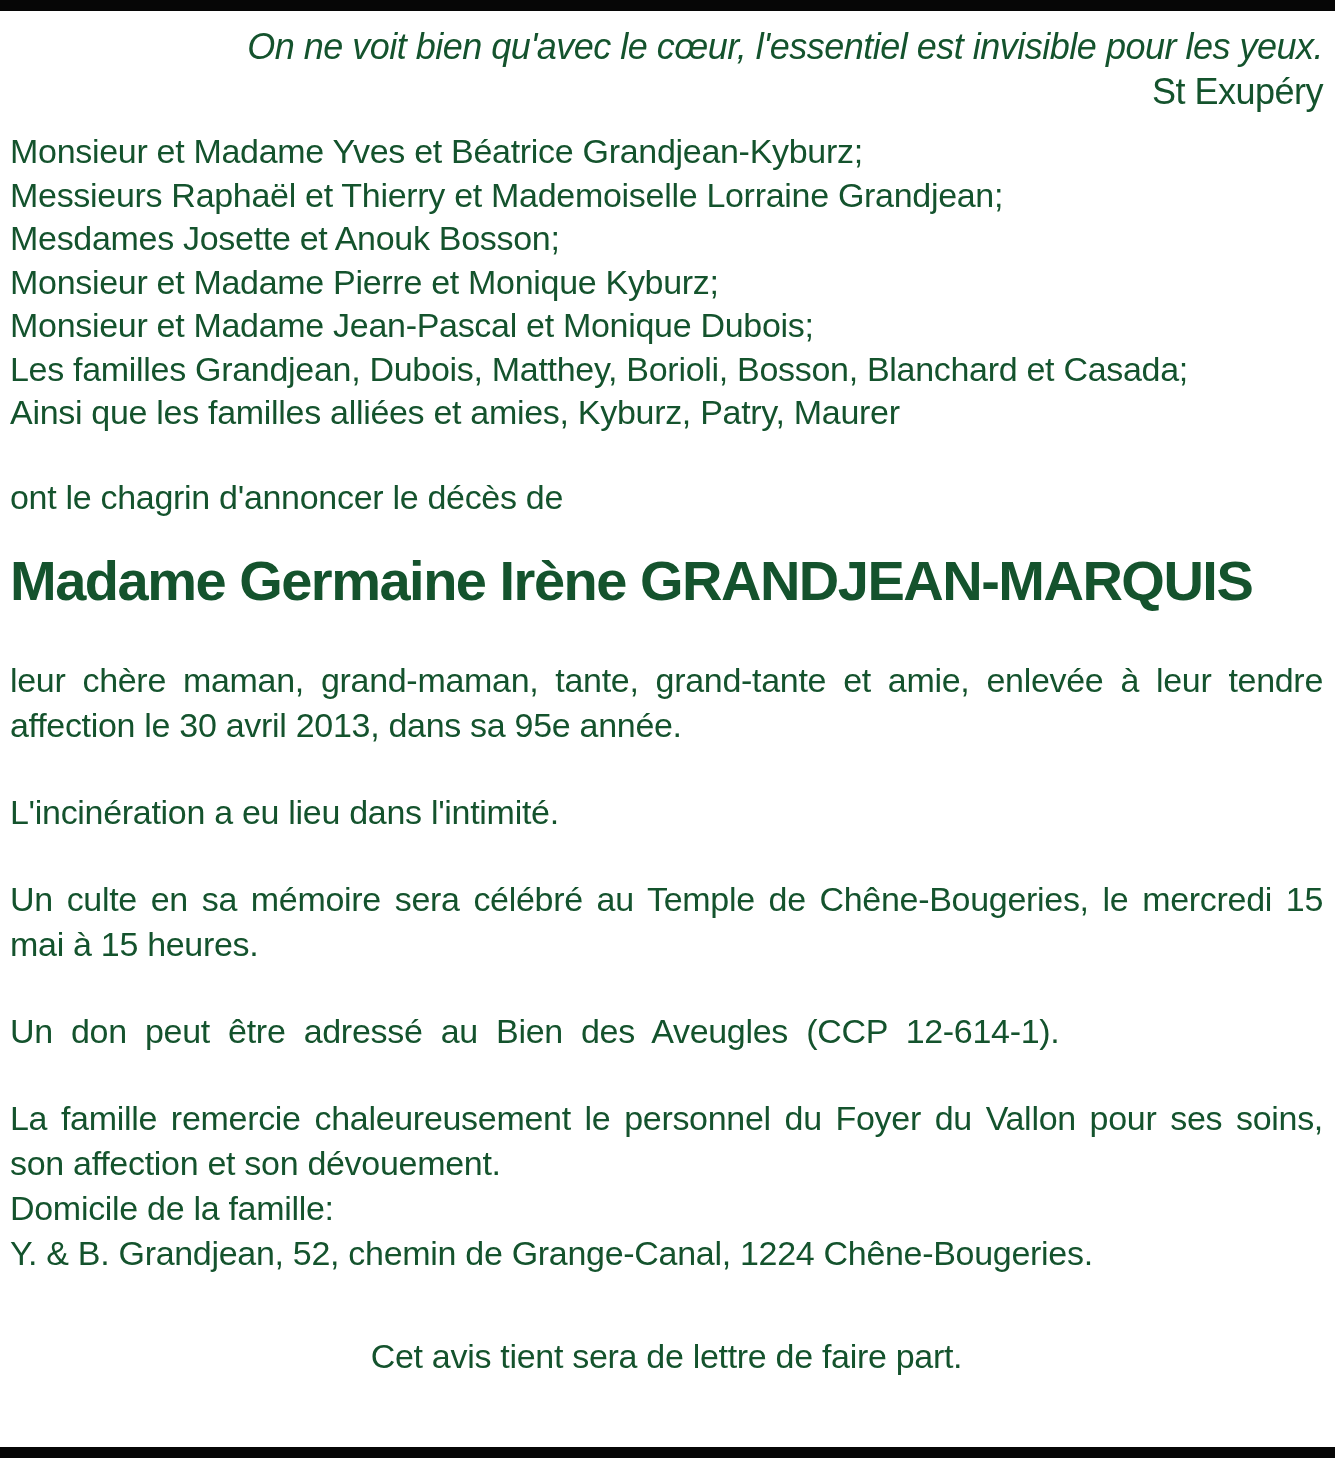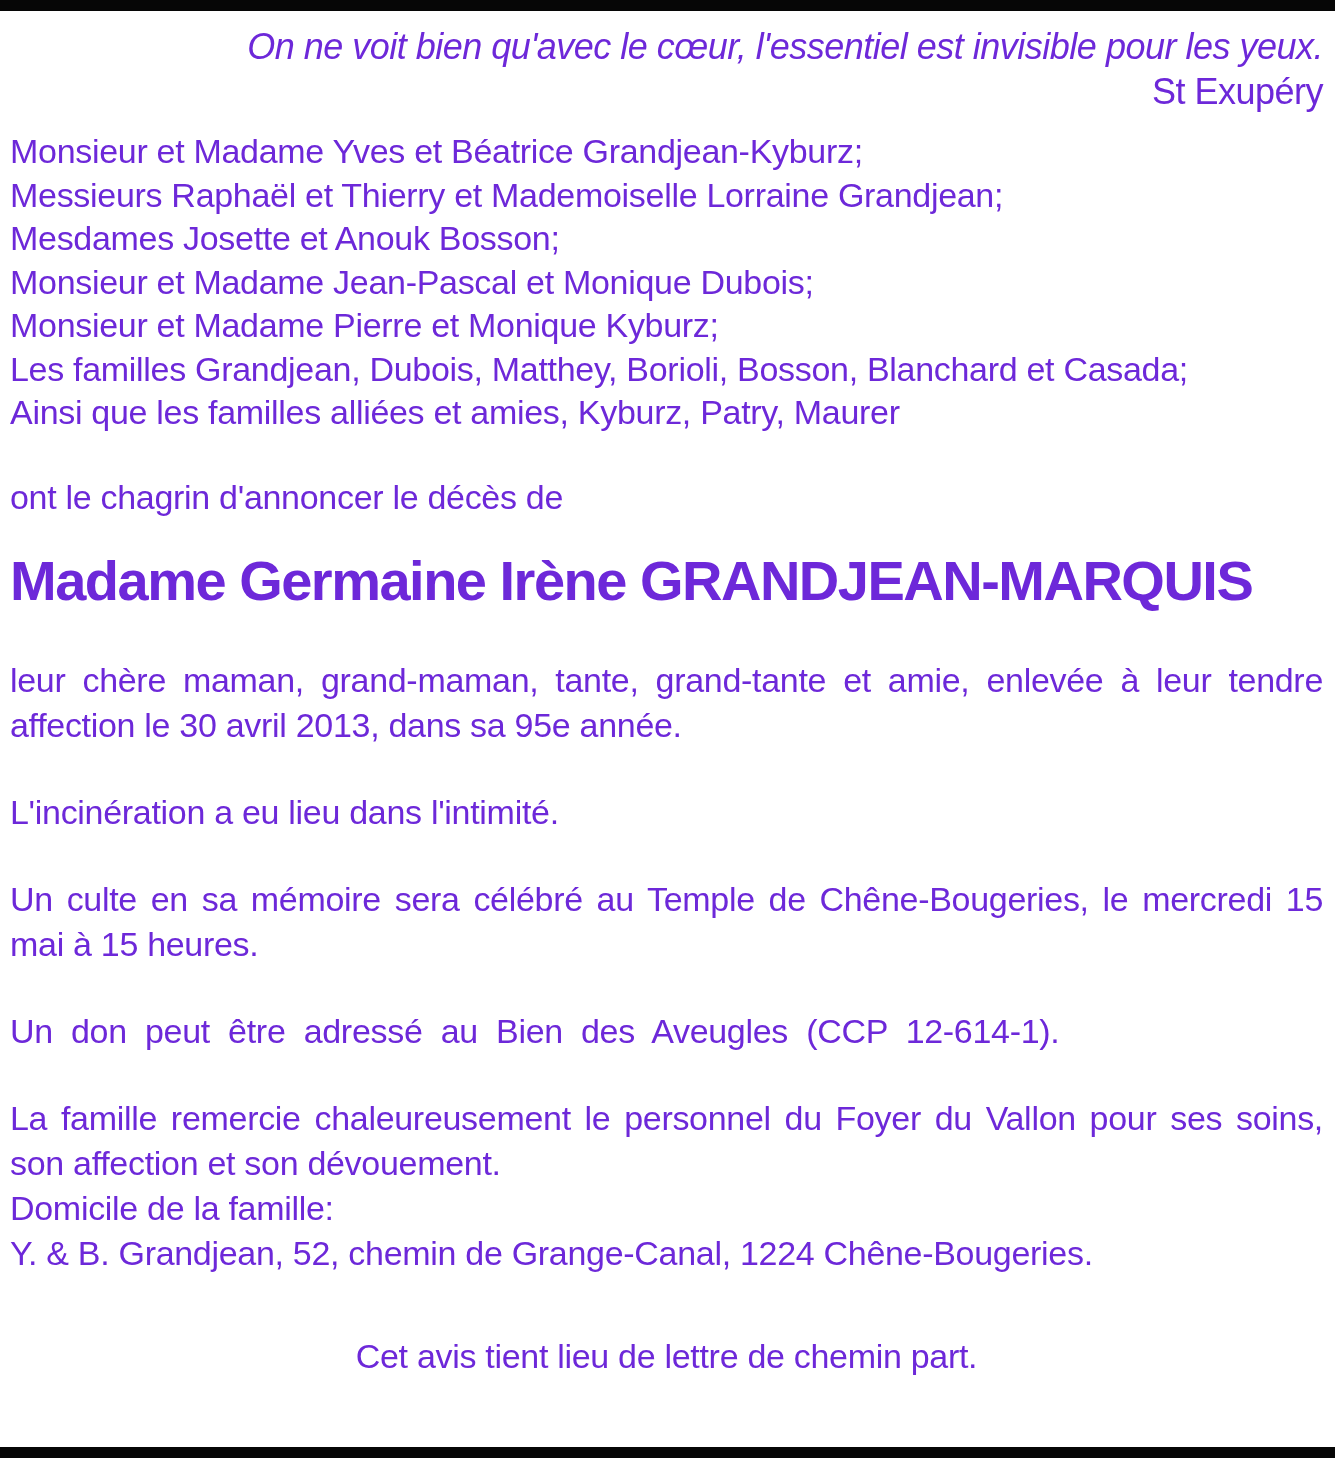--- a/index.html
+++ b/index.html
@@ -5,21 +5,21 @@
   html, body {
     margin: 0;
     padding: 0;
     background: #ffffff;
   }
   .page {
     position: relative;
     width: 1335px;
     height: 1458px;
     background: #ffffff;
-    color: #6d28d9;
+    color: #14532d;
     font-family: "Liberation Sans", sans-serif;
     overflow: hidden;
     box-sizing: border-box;
   }
   .rule {
     position: absolute;
     left: 0;
     right: 0;
     height: 11px;
     background: #060606;
@@ -101,22 +101,22 @@
   <div class="content">
 
     <div class="epigraph epigraph-quote">On ne voit bien qu'avec le cœur, l'essentiel est invisible pour les yeux.</div>
 
     <div class="epigraph epigraph-attribution">St Exupéry</div>
 
     <div class="family-list">
       <div class="family-line">Monsieur et Madame Yves et Béatrice Grandjean-Kyburz;</div>
       <div class="family-line">Messieurs Raphaël et Thierry et Mademoiselle Lorraine Grandjean;</div>
       <div class="family-line">Mesdames Josette et Anouk Bosson;</div>
+      <div class="family-line">Monsieur et Madame Pierre et Monique Kyburz;</div>
       <div class="family-line">Monsieur et Madame Jean-Pascal et Monique Dubois;</div>
-      <div class="family-line">Monsieur et Madame Pierre et Monique Kyburz;</div>
       <div class="family-line">Les familles Grandjean, Dubois, Matthey, Borioli, Bosson, Blanchard et Casada;</div>
       <div class="family-line">Ainsi que les familles alliées et amies, Kyburz, Patry, Maurer</div>
     </div>
 
     <div class="announce">ont le chagrin d'annoncer le décès de</div>
 
     <h1 class="deceased-title">Madame Germaine Irène GRANDJEAN-MARQUIS</h1>
 
     <p class="para para-justify">leur chère maman, grand-maman, tante, grand-tante et amie, enlevée à leur tendre affection le 30 avril 2013, dans sa 95e année.</p>
 
@@ -126,19 +126,19 @@
 
     <p class="para para-widespace">Un don peut être adressé au Bien des Aveugles (CCP 12-614-1).</p>
 
     <p class="para para-justify">La famille remercie chaleureusement le personnel du Foyer du Vallon pour ses soins, son affection et son dévouement.</p>
 
     <div class="domicile">
       <div>Domicile de la famille:</div>
       <div>Y. &amp; B. Grandjean, 52, chemin de Grange-Canal, 1224 Chêne-Bougeries.</div>
     </div>
 
-    <div class="closing">Cet avis tient lieu de lettre de chemin part.</div>
+    <div class="closing">Cet avis tient sera de lettre de faire part.</div>
 
   </div>
 
   <div class="rule rule-bottom"></div>
 
 </div>
 
 </body></html>

